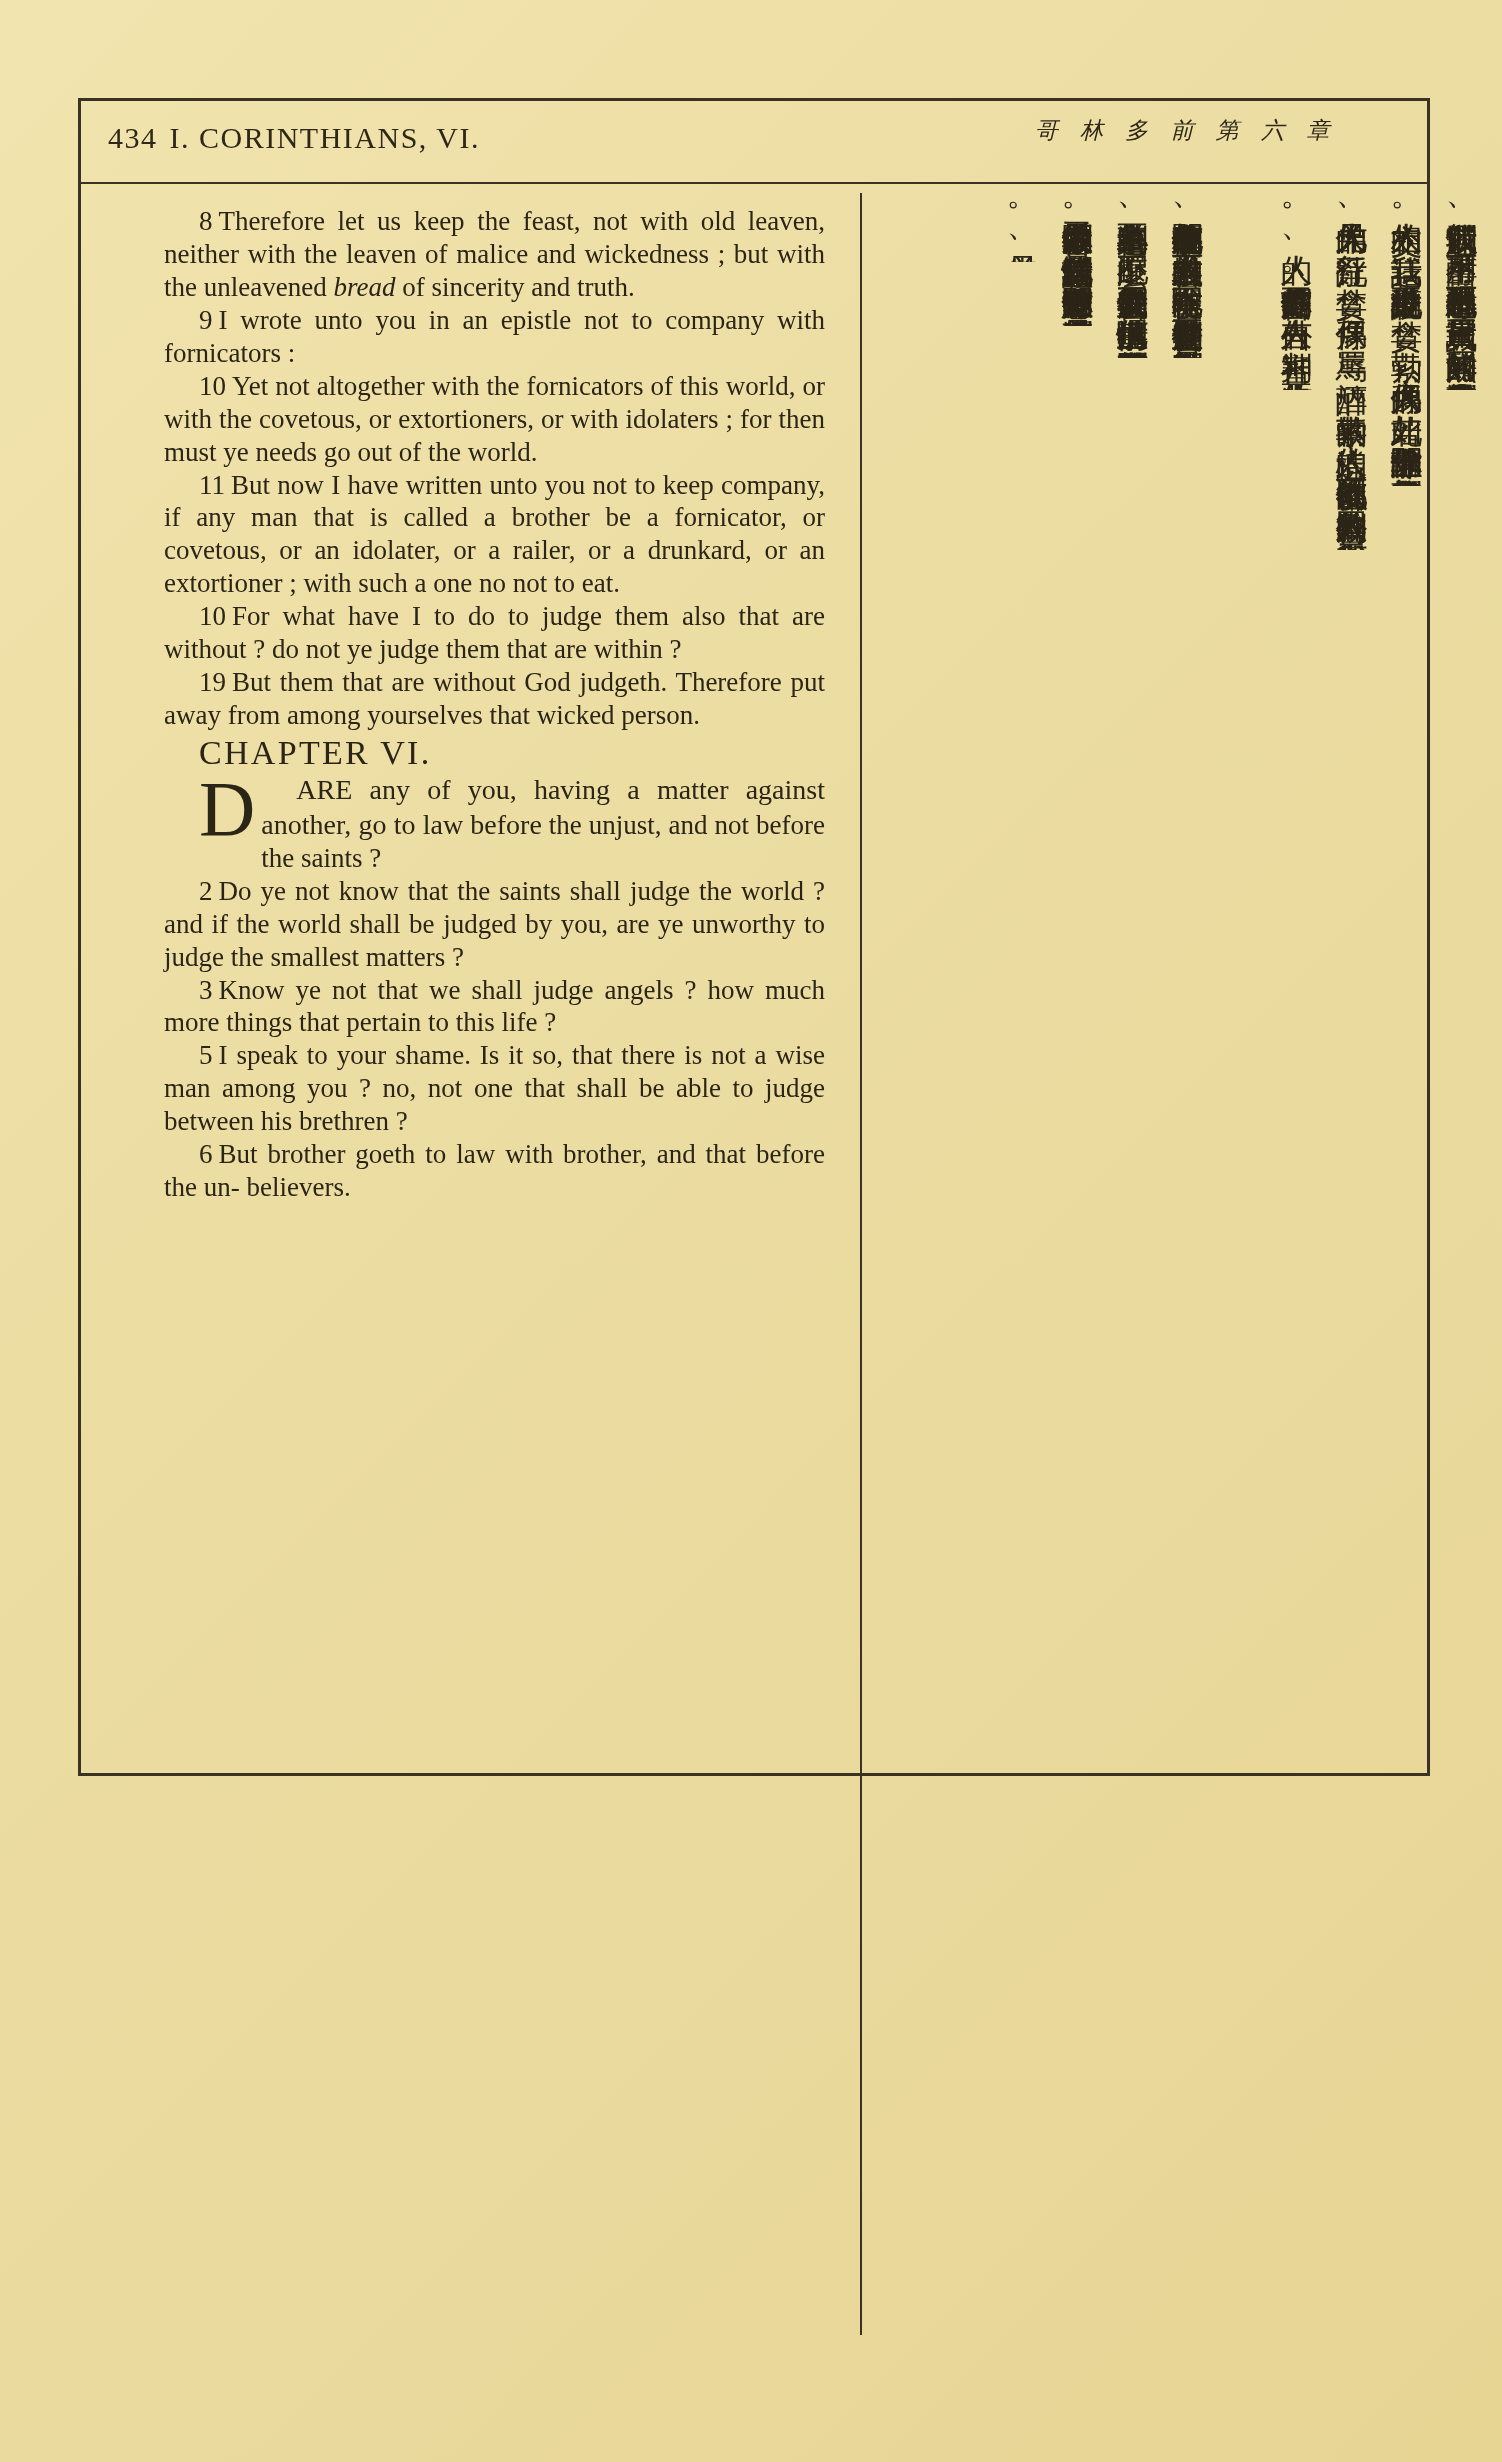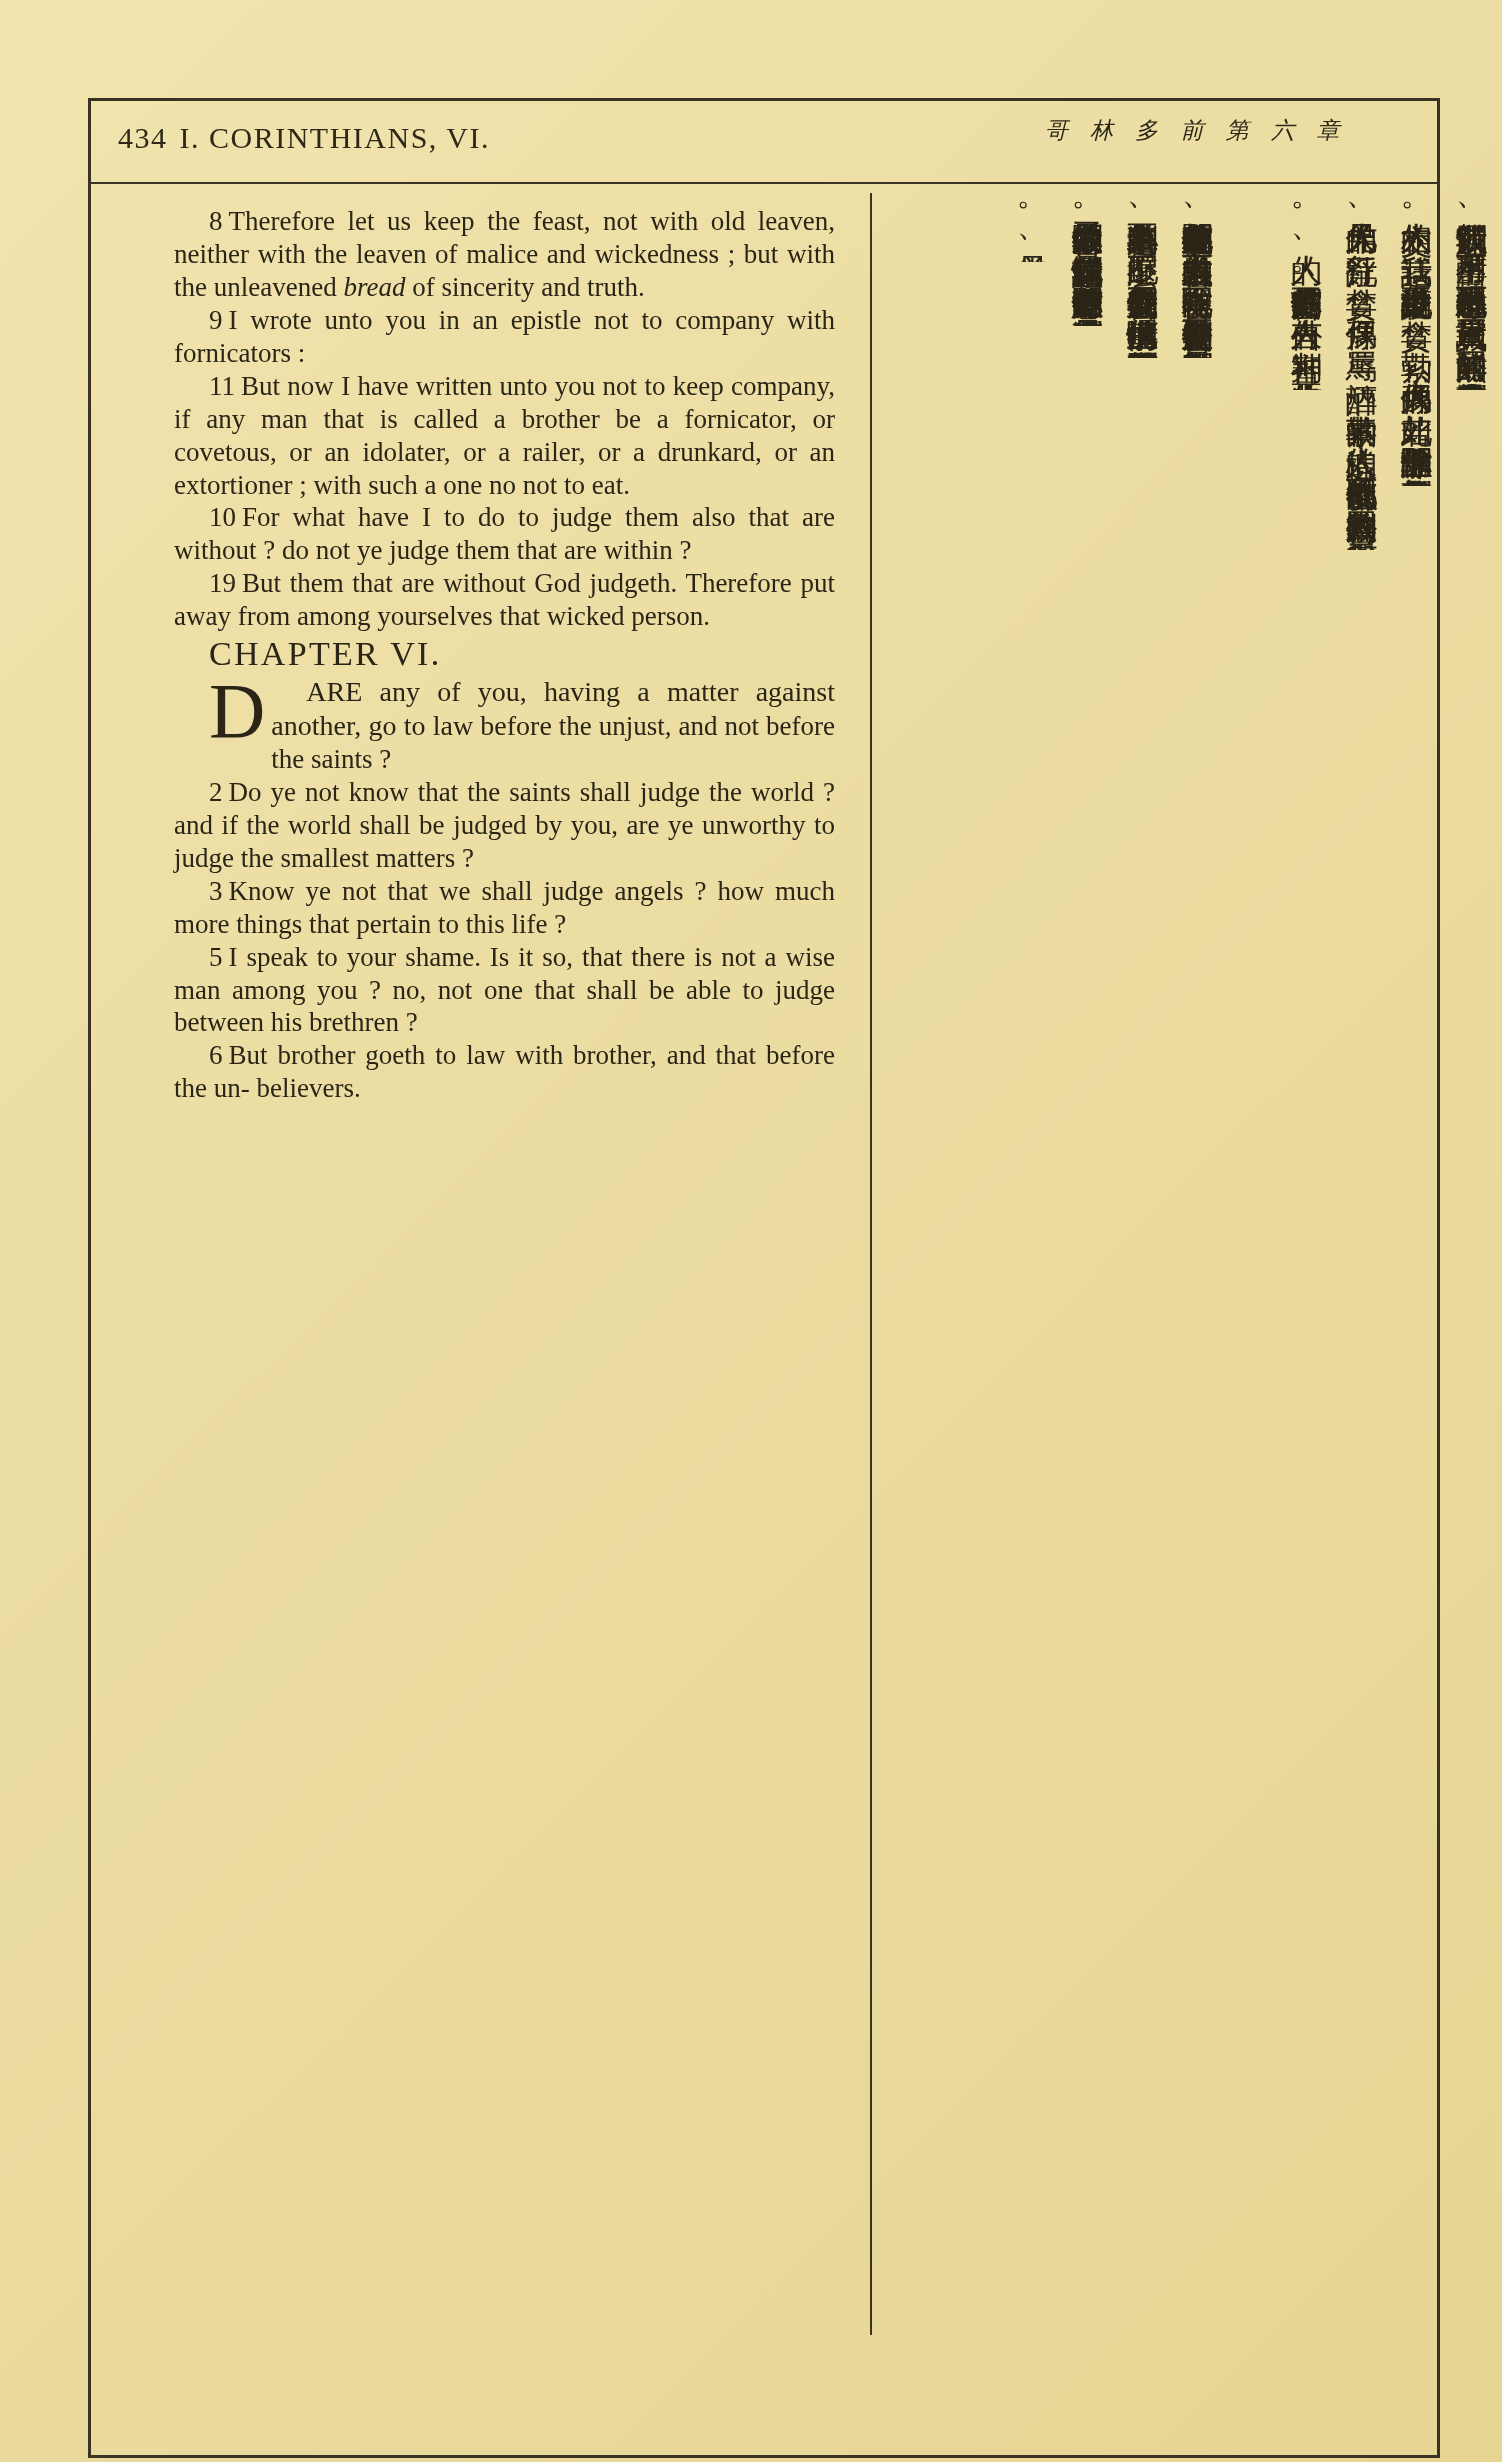--- a/index.html
+++ b/index.html
@@ -16,24 +16,24 @@
   }
   .page {
     position: absolute;
     left: 0; top: 0;
     width: 1502px;
     height: 2462px;
     background: linear-gradient(135deg,#f2e4ae 0%, #ecdda3 35%, #e9d99c 70%, #e6d593 100%);
   }
   .frame {
     position: absolute;
-    left: 88px;
+    left: 78px;
     top: 98px;
     width: 1352px;
-    height: 2360px;
+    height: 1678px;
     border: 3px solid #3a3222;
     box-sizing: border-box;
     background: transparent;
   }
   .header {
     position: absolute;
     left: 0; top: 0;
     width: 100%;
     height: 83px;
     box-sizing: border-box;
@@ -157,20 +157,21 @@
       </div>
       <div class="header-right">哥 林 多 前 第 六 章</div>
     </div>
 
     <div class="body-area">
       <div class="divider"></div>
 
       <div class="eng-col">
         <p class="first"><span class="vn">8</span><span>Therefore let us keep the feast, not with old leaven, neither with the leaven of malice and wickedness ; but with the unleavened </span><span class="ital">bread</span><span> of sincerity and truth.</span></p>
         <p><span class="vn">9</span><span>I wrote unto you in an epistle not to company with fornicators :</span></p>
+        <p><span class="vn">10</span><span>Yet not altogether with the fornicators of this world, or with the covetous, or extortioners, or with idolaters ; for then must ye needs go out of the world.</span></p>
         <p><span class="vn">11</span><span>But now I have written unto you not to keep company, if any man that is called a brother be a fornicator, or covetous, or an idolater, or a railer, or a drunkard, or an extortioner ; with such a one no not to eat.</span></p>
         <p><span class="vn">10</span><span>For what have I to do to judge them also that are without ? do not ye judge them that are within ?</span></p>
         <p><span class="vn">19</span><span>But them that are without God judgeth. Therefore put away from among yourselves that wicked person.</span></p>
 
         <p class="chapter-head">CHAPTER VI.</p>
 
         <p class="dropcap-par"><span class="dropcap">D</span><span class="small-lead">ARE any of you, having a matter against another, go to law before</span><span> the unjust, and not before the saints ?</span></p>
         <p><span class="vn">2</span><span>Do ye not know that the saints shall judge the world ? and if the world shall be judged by you, are ye unworthy to judge the smallest matters ?</span></p>
         <p><span class="vn">3</span><span>Know ye not that we shall judge angels ? how much more things that pertain to this life ?</span></p>
         <p><span class="vn">5</span><span>I speak to your shame. Is it so, that there is not a wise man among you ? no, not one that shall be able to judge between his brethren ?</span></p>

